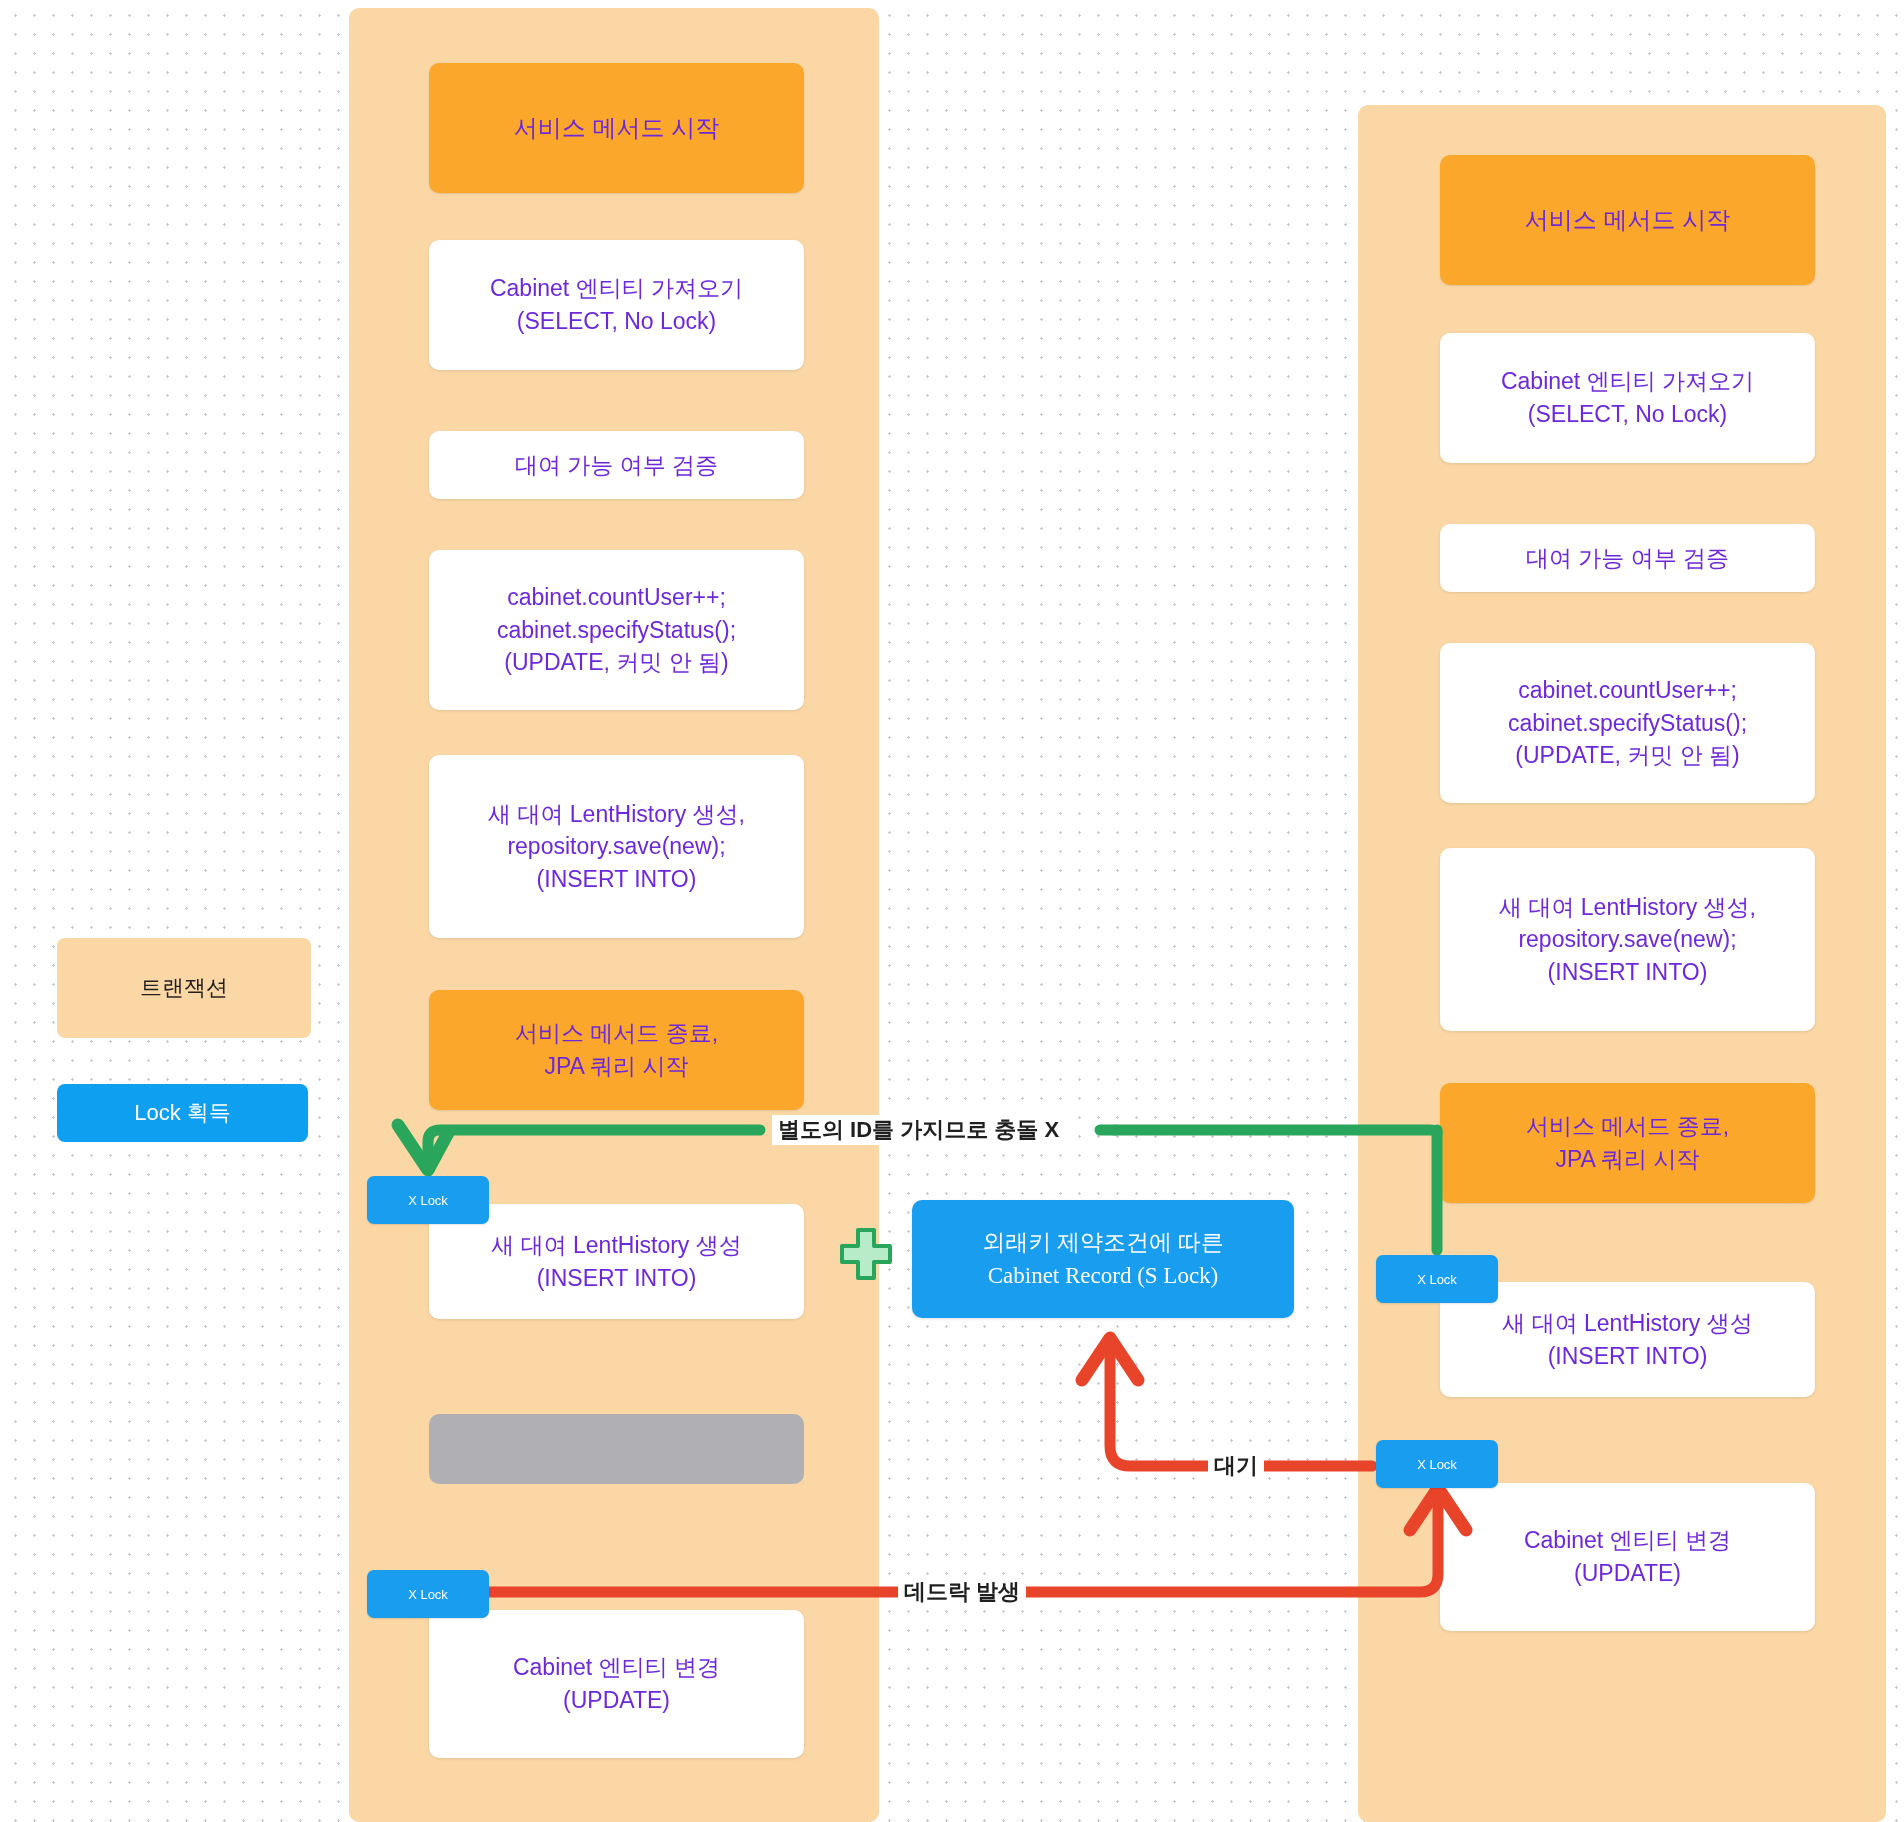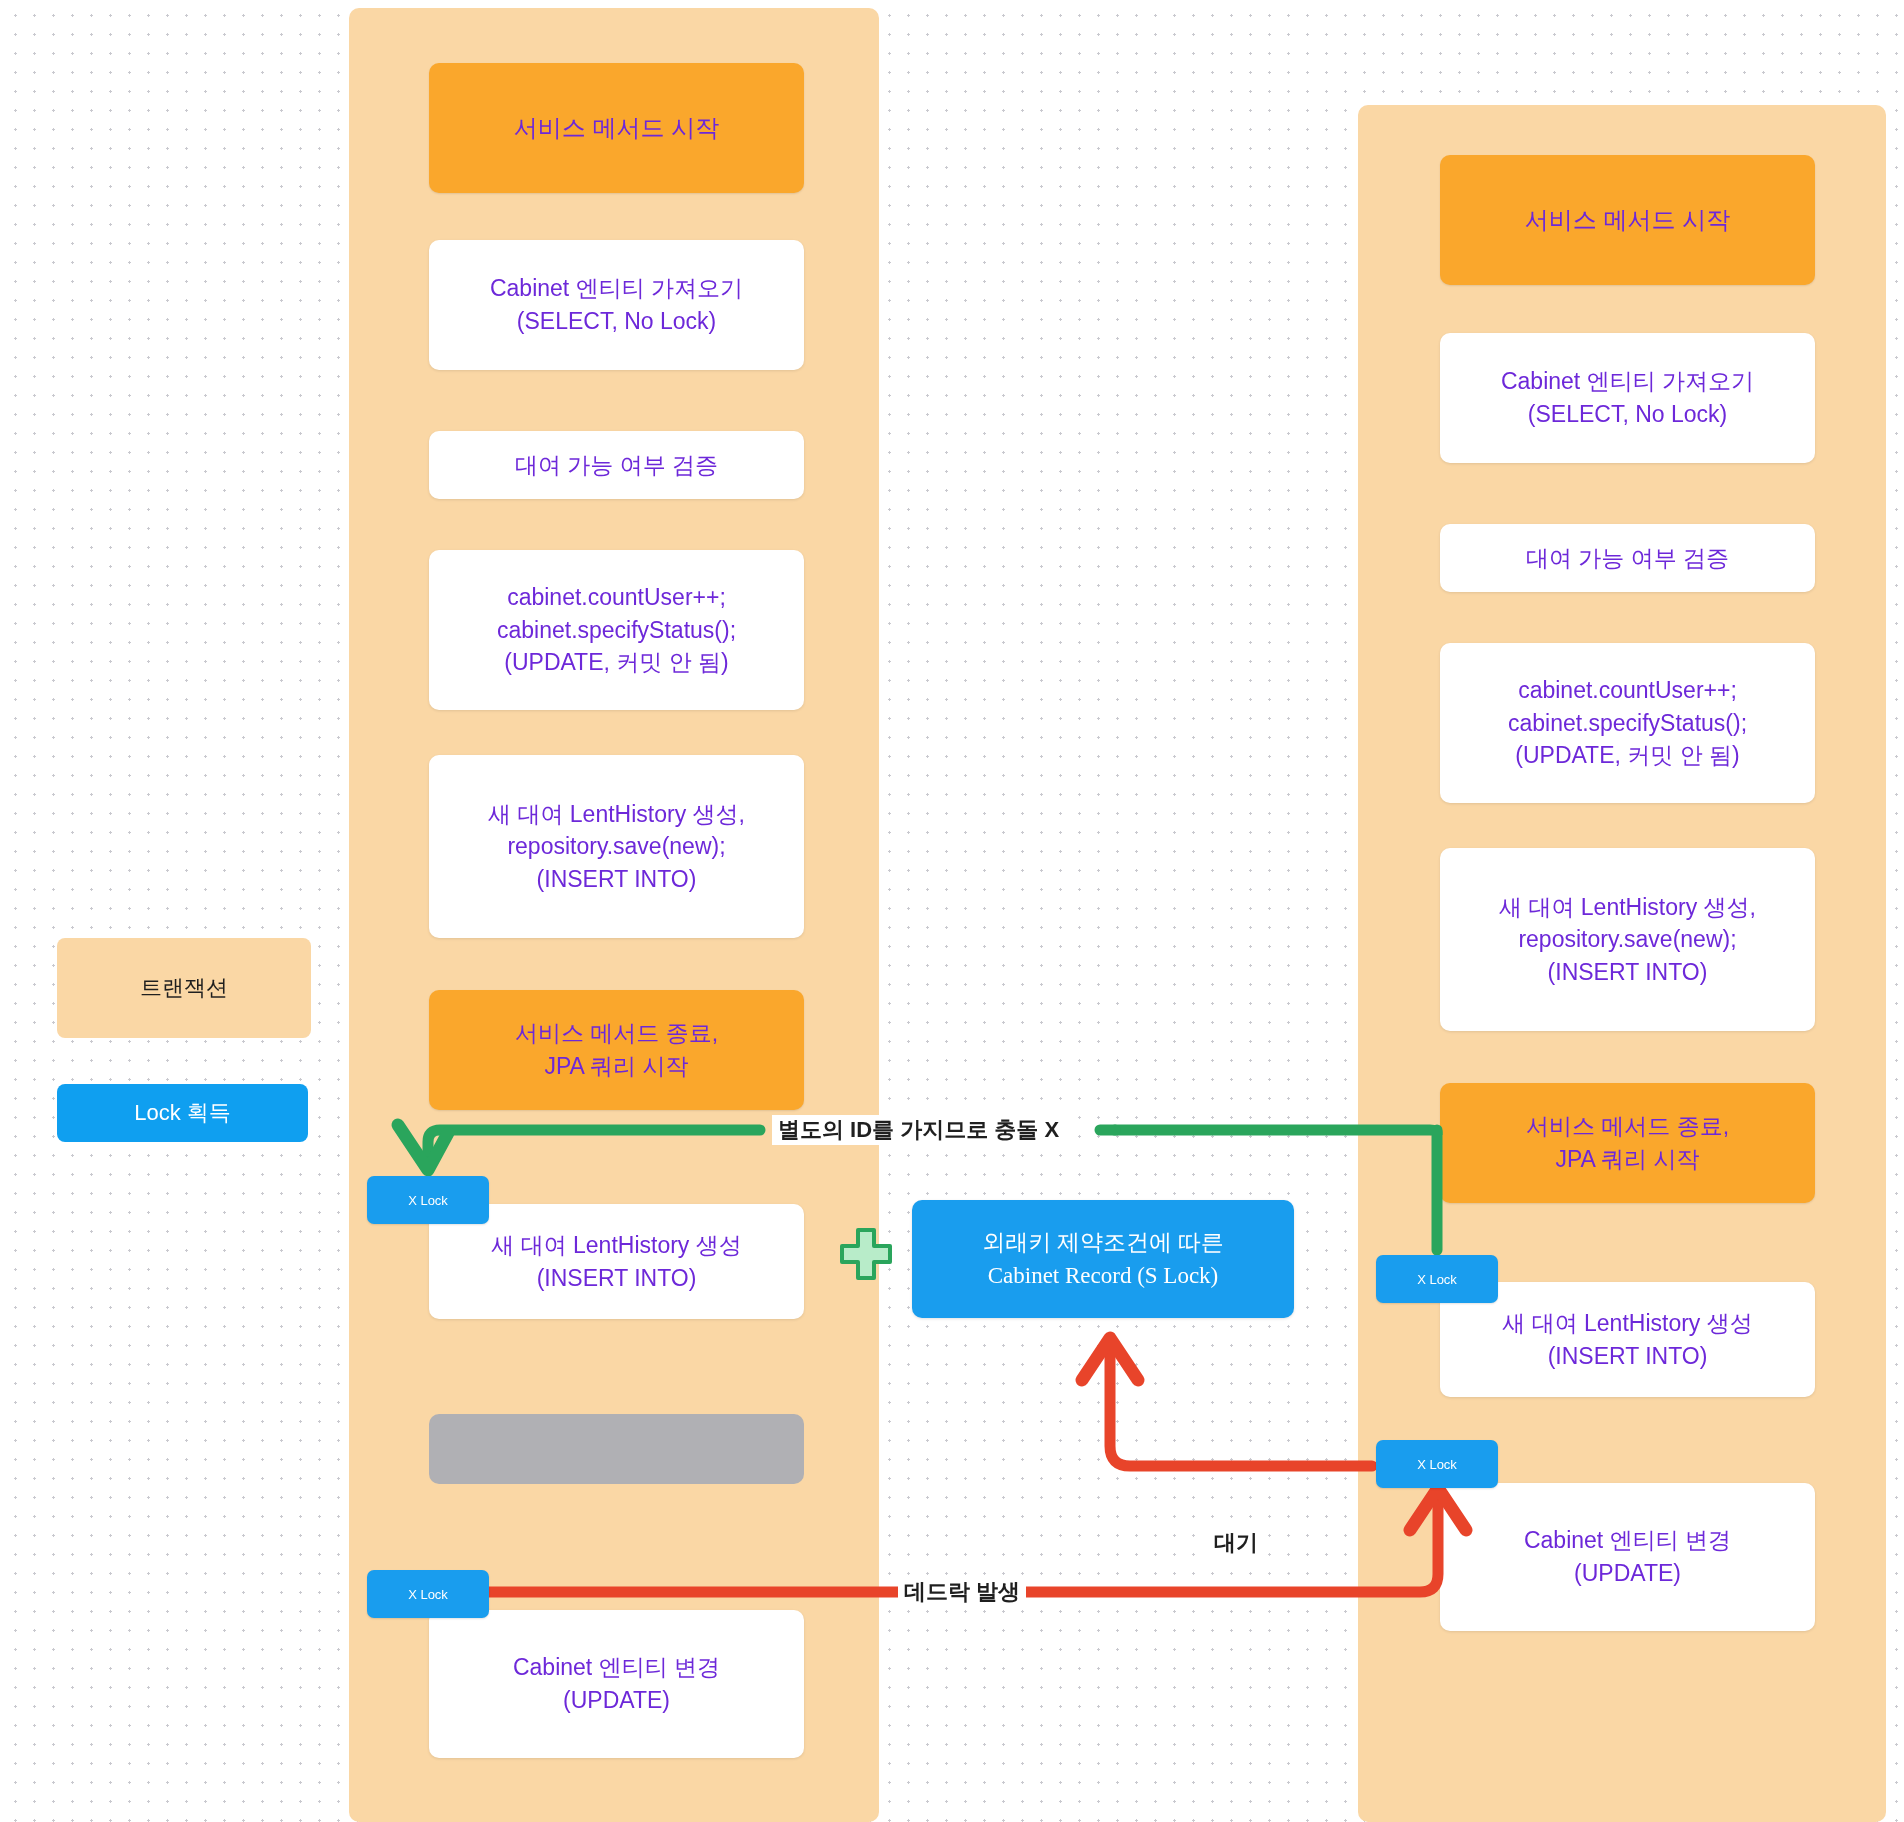--- a/index.html
+++ b/index.html
@@ -233,17 +233,17 @@
     <path d="M 1372 1466 L 1130 1466 Q 1110 1466 1110 1446 L 1110 1350" fill="none" stroke="#e8442a" stroke-width="11" stroke-linecap="round" stroke-linejoin="round"></path>
     <path d="M 1082 1380 L 1110 1338 L 1138 1380" fill="none" stroke="#e8442a" stroke-width="13" stroke-linecap="round" stroke-linejoin="round"></path>
 
     <line x1="489" y1="1592" x2="900" y2="1592" stroke="#e8442a" stroke-width="11" stroke-linecap="round"></line>
     <path d="M 1010 1592 L 1420 1592 Q 1438 1592 1438 1574 L 1438 1500" fill="none" stroke="#e8442a" stroke-width="11" stroke-linecap="round" stroke-linejoin="round"></path>
     <path d="M 1410 1530 L 1438 1488 L 1466 1530" fill="none" stroke="#e8442a" stroke-width="13" stroke-linecap="round" stroke-linejoin="round"></path>
   </svg>
 
   <div class="edge-label" style="left:772px; top:1115px;">별도의 ID를 가지므로 충돌 X</div>
 
-  <div class="edge-label" style="left:1208px; top:1528px;">대기</div>
+  <div class="edge-label" style="left:1208px; top:1451px;">대기</div>
 
   <div class="edge-label" style="left:898px; top:1577px;">데드락 발생</div>
 
 </div>
 
 </body></html>

